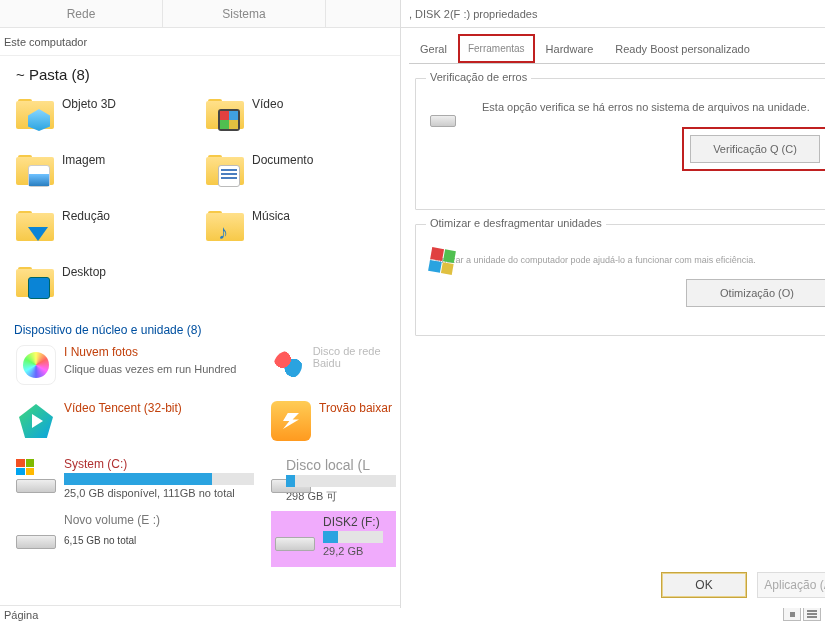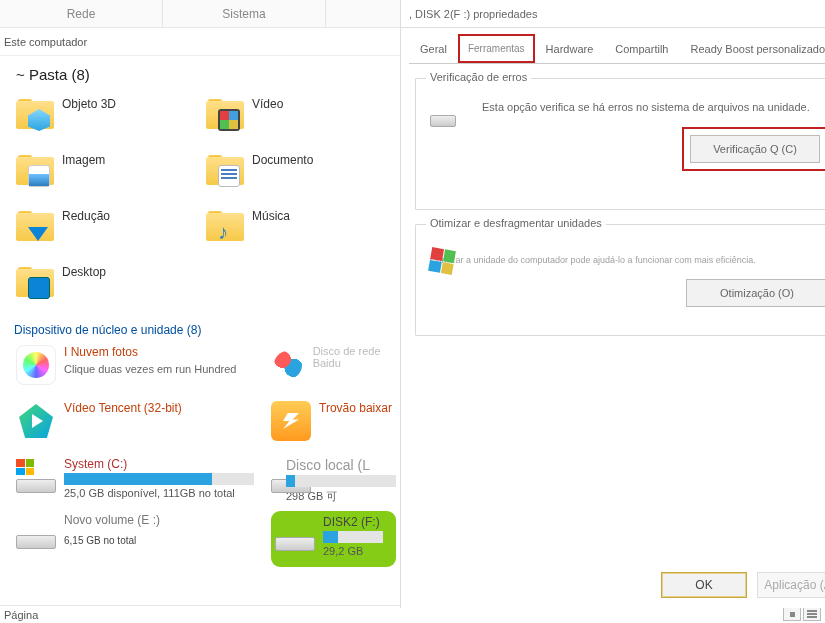--- a/index.html
+++ b/index.html
@@ -66,21 +66,21 @@
   .defrag-icon{width:26px;height:26px;top:24px;}
   .btn-frame { border: 2px solid #c02020; padding: 6px; width: 146px; margin: 14px 0 0 auto; }
   .btn { width: 100%; height: 28px; border: 1px solid #bbb; background: #f2f2f2; font-size: 11px; color: #666; cursor: pointer; }
   .btn-plain { width: 142px; height: 28px; border: 1px solid #bbb; background: #f2f2f2; font-size: 11px; color: #666; cursor: pointer; margin: 14px 0 0 auto; display: block; }
 
   .dlg-buttons { position: absolute; bottom: 10px; right: 14px; display: flex; gap: 10px; }
   .dlg-btn { width: 86px; height: 26px; border: 1px solid #aaa; background: #f2f2f2; font-size: 12px; color: #444; cursor: pointer; }
   .dlg-btn.primary { border: 1px solid #c8a63e; box-shadow: 0 0 0 1px #e8d28a inset; }
   .dlg-btn.disabled { color: #aaa; background: #f7f7f7; border-color: #ddd; cursor: default; }
 
-  .selected-drive { background: #84cc16; border-radius: 9px; }
+  .selected-drive { background: #f0abfc; }
 </style>
 </head>
 <body>
 
 <div class="menubar">
   <div class="menubar-item">Rede</div>
   <div class="menubar-item">Sistema</div>
 </div>
 
 <div class="breadcrumb">Este computador</div>
@@ -273,21 +273,20 @@
 <div class="dialog">
   <div class="dialog-title">
     <span>, DISK 2(F :) propriedades</span>
     <span class="dialog-close">×</span>
   </div>
 
   <div class="tabs">
     <div class="tab">Geral</div>
     <div class="tab selected-red">Ferramentas</div>
     <div class="tab">Hardware</div>
-    <div class="tab">Compartilh</div>
     <div class="tab">Ready Boost personalizado</div>
   </div>
 
   <div class="groupbox" style="height:132px;">
     <div class="legend">Verificação de erros</div>
     <div class="group-icon">
       <div style="width:26px;height:12px;background:linear-gradient(#eee,#ccc);border:1px solid #aaa;border-radius:2px;margin-top:6px;"></div>
     </div>
     <div class="group-text">Esta opção verifica se há erros no sistema de arquivos na unidade.</div>
     <div class="btn-frame">

